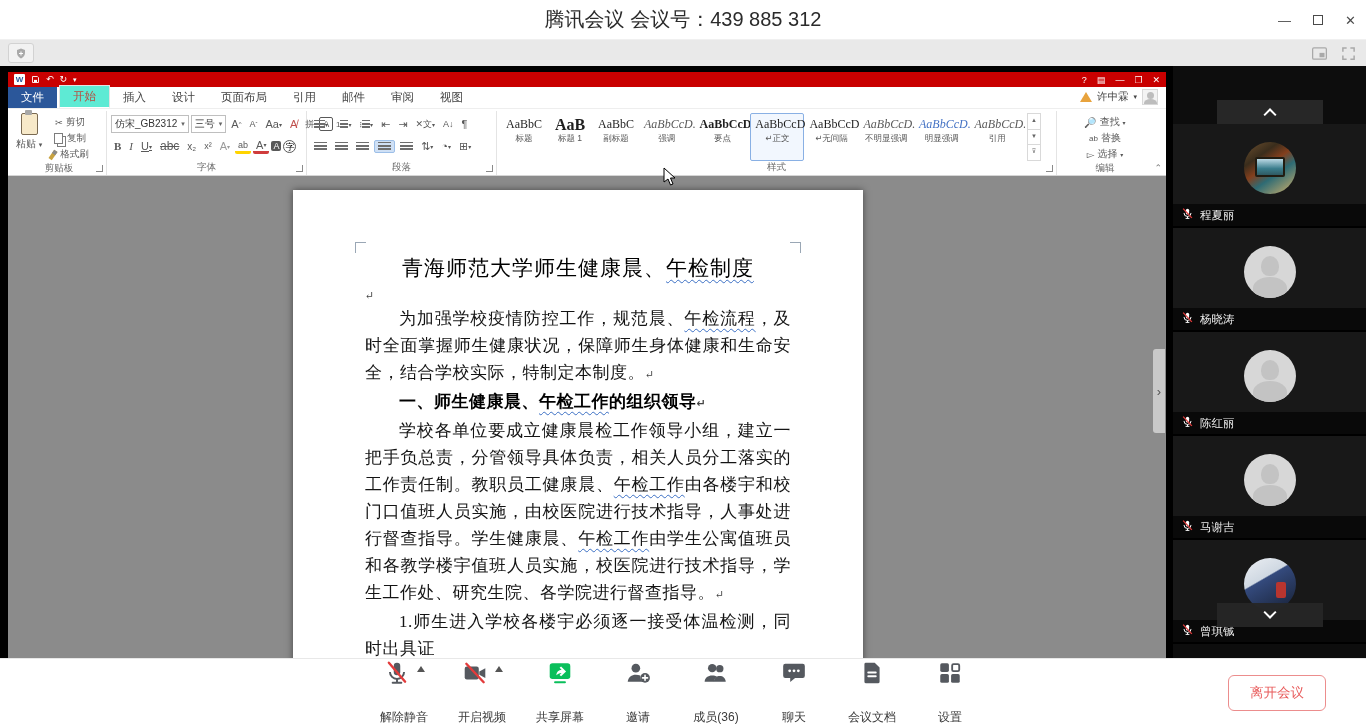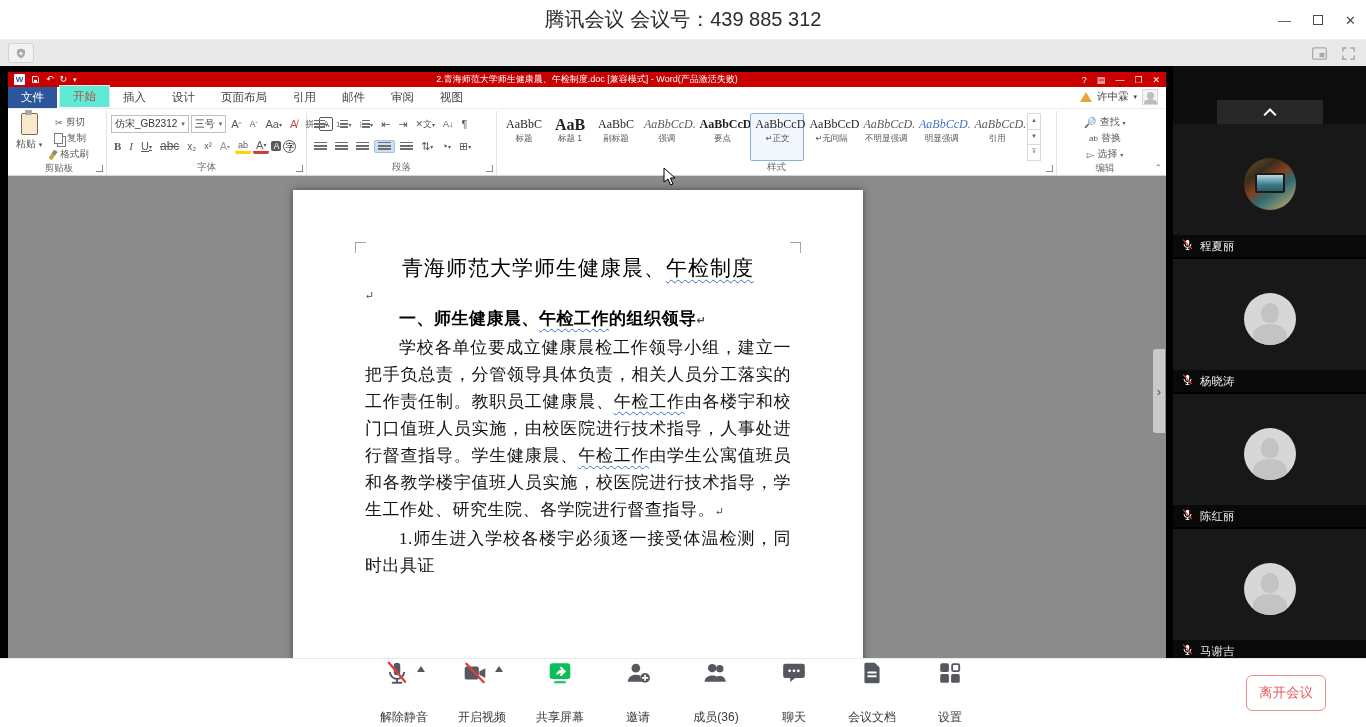--- a/index.html
+++ b/index.html
@@ -95,40 +95,40 @@
   .pmark { font-size:11px; color:#444; letter-spacing:0; }
 
   
   .expand-handle { position:absolute; right:8px; top:283px; width:12px; height:84px; background:#c9c9c9; border-radius:3px 0 0 3px; display:flex; align-items:center; justify-content:center; color:#555; font-size:13px; }
 
   
   .sidebar { width:193px; background:#0d0d0d; position:relative; overflow:hidden; }
   .scroll-btn { width:106px; height:24px; background:#272727; margin:0 auto; display:flex; align-items:center; justify-content:center; cursor:default; }
   .scroll-up { margin-top:34px; }
   .tiles { }
-  .tile { height:135px; background:#181818; border-bottom:2px solid #000; position:relative; display:flex; align-items:center; justify-content:center;text-decoration:underline; }
+  .tile { height:104px; background:#181818; border-bottom:2px solid #000; position:relative; display:flex; align-items:center; justify-content:center;text-decoration:underline; }
   .namebar { position:absolute; left:0; right:0; bottom:0; height:22px; background:rgba(8,8,8,.9); display:flex; align-items:center; gap:6px; padding:0 8px; z-index:1; }
   .namebar .pname { color:#e8e8e8; font-size:11.5px; white-space:nowrap; }
   .avatar { width:52px; height:52px; border-radius:50%; position:relative; overflow:hidden; margin-bottom:14px; }
   .avatar.placeholder { background:#d7d7d7; }
   .avatar.placeholder::before { content:""; position:absolute; left:50%; top:10px; transform:translateX(-50%); width:18px; height:20px; border-radius:50% 50% 44% 44%; background:#c3c3c3; }
   .avatar.placeholder::after { content:""; position:absolute; left:50%; top:31px; transform:translateX(-50%); width:34px; height:22px; border-radius:50% 50% 0 0; background:#c3c3c3; }
   .avatar.video { background:linear-gradient(145deg,#6e5130 0%,#3a2d1c 28%,#833f1d 45%,#2e6b74 62%,#d8b36a 100%); }
   .avatar.video::before { content:""; position:absolute; left:11px; top:15px; right:11px; bottom:17px; background:linear-gradient(#bcd9e4,#3a7d8c 60%,#2f5a62); border:2px solid #211c12; border-radius:2px; }
   .avatar.photo { background:linear-gradient(150deg,#eceff3 0%,#cfd8e2 38%,#344a7d 40%,#22304f 78%,#161f38 100%); }
   .avatar.photo::before { content:""; position:absolute; right:10px; top:24px; width:10px; height:16px; background:#b8352f; border-radius:2px; }
   .chev-down-overlay { position:absolute; left:50%; transform:translateX(-50%); bottom:15px; width:106px; height:24px; background:rgba(38,38,38,.95); display:flex; align-items:center; justify-content:center; z-index:2; }
 
   
   .bottombar { height:69px; background:#fff; border-top:1px solid #e8e8e8; display:flex; align-items:center; position:relative; padding-left:380px; gap:30px; }
   .tool-btn { display:flex; flex-direction:column; align-items:center; cursor:default; min-width:48px;gap:19px; }
   .tool-btn .icon-row { display:flex; align-items:flex-start; height:28px; }
   .tool-btn .caret { width:0; height:0; border-left:4px solid transparent; border-right:4px solid transparent; border-bottom:6px solid #555; margin:6px 0 0 7px; }
   .tool-btn .tlabel { font-size:12px; color:#3a3a3a; margin-top:2px; white-space:nowrap; }
-  .leave-btn { position:absolute; right:40px; top:16px; padding:8px 12px; font-size:13.5px; color:#e85c5c; border:1px solid #ec8d8d; border-radius:6px; background:#fff; cursor:default; }
+  .leave-btn { position:absolute; right:40px; top:16px; padding:8px 21px; font-size:13.5px; color:#e85c5c; border:1px solid #ec8d8d; border-radius:6px; background:#fff; cursor:default; }
 
   
   .cursor { position:absolute; left:663px; top:167px; z-index:50; pointer-events:none; }
 </style>
 </head>
 <body>
 
 <div class="app">
 
   <div class="titlebar">
@@ -166,21 +166,20 @@
           <div class="qat">
             <span class="wicon">W</span>
             <svg width="9" height="9" viewBox="0 0 24 24">
                 <path d="M4 4h13l3 3v13H4z" fill="none" stroke="#fff" stroke-width="2.4"></path>
                 <rect x="8" y="13" width="8" height="6" fill="#fff"></rect>
               </svg>
             <span>↶</span>
             <span>↻</span>
             <span style="font-size:7px">▾</span>
           </div>
-          <div class="word-title-text">2.青海师范大学师生健康晨、午检制度.doc [兼容模式] - Word(产品激活失败)</div>
           <div class="word-win-controls">
             <span>?</span>
             <span>▤</span>
             <span>—</span>
             <span>❐</span>
             <span>✕</span>
           </div>
         </div>
 
         <div class="word-tabrow">
@@ -375,20 +374,21 @@
           <div class="ribbon-collapse">⌃</div>
         </div>
 
         <div class="doc-area">
           <div class="page">
             <div class="crop l"></div>
             <div class="crop r"></div>
             <div class="doc-title"><span>青海师范大学师生健康晨、</span><span class="wavy">午检制度</span></div>
             <div>
                 <div class="para blank"><span class="pmark">↵</span></div>
+                <div class="para body"><span>为加强学校疫情防控工作，规范晨、</span><span class="wavy">午检流程</span><span>，及时全面掌握师生健康状况，保障师生身体健康和生命安全，结合学校实际，特制定本制度。</span><span class="pmark">↵</span></div>
                 <div class="para heading"><span>一、师生健康晨、</span><span class="wavy">午检工作</span><span>的组织领导</span><span class="pmark">↵</span></div>
                 <div class="para body"><span>学校各单位要成立健康晨检工作领导小组，建立一把手负总责，分管领导具体负责，相关人员分工落实的工作责任制。教职员工健康晨、</span><span class="wavy">午检工作</span><span>由各楼宇和校门口值班人员实施，由校医院进行技术指导，人事处进行督查指导。学生健康晨、</span><span class="wavy">午检工作</span><span>由学生公寓值班员和各教学楼宇值班人员实施，校医院进行技术指导，学生工作处、研究生院、各学院进行督查指导。</span><span class="pmark">↵</span></div>
                 <div class="para body"><span>1.师生进入学校各楼宇必须逐一接受体温检测，同时出具证</span></div>
               </div>
           </div>
         </div>
       </div>
 
       <div class="expand-handle">›</div>
     </div>

